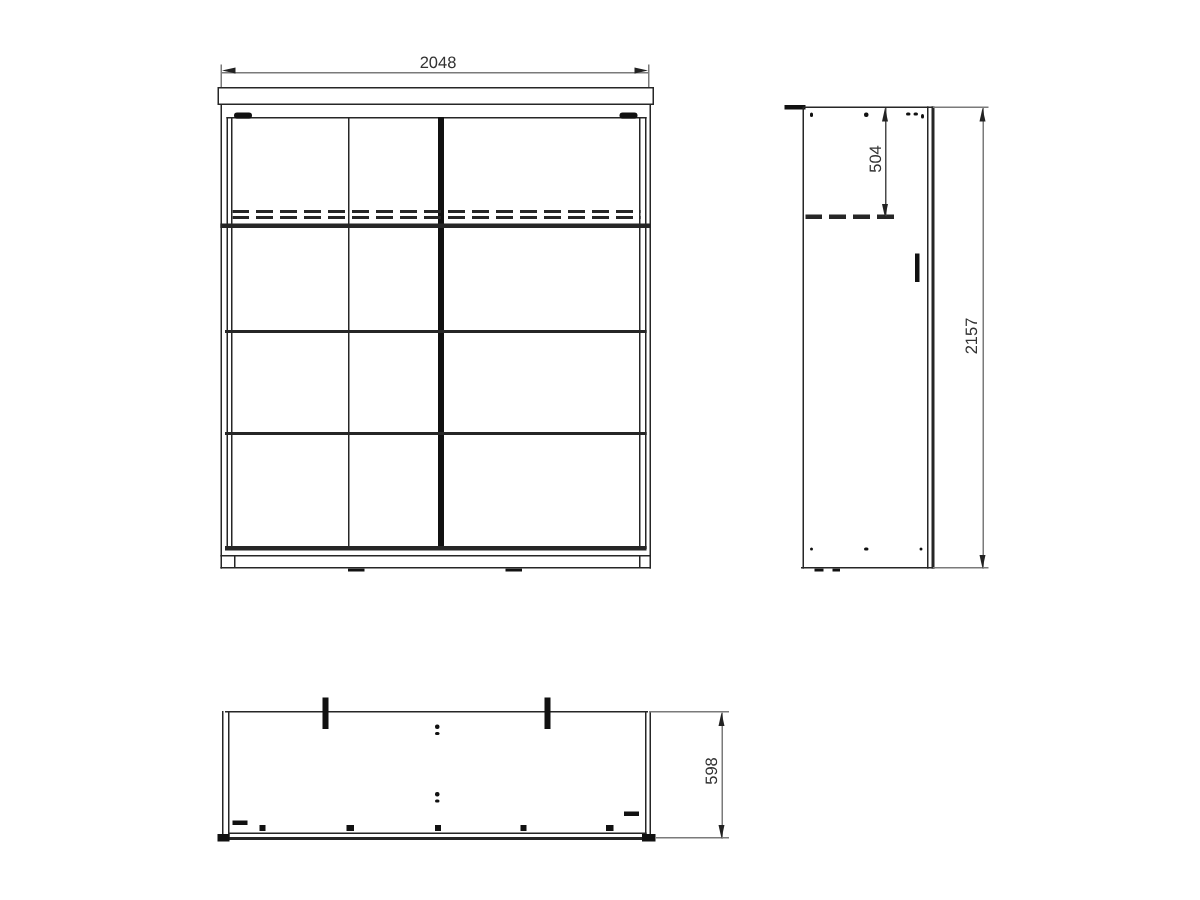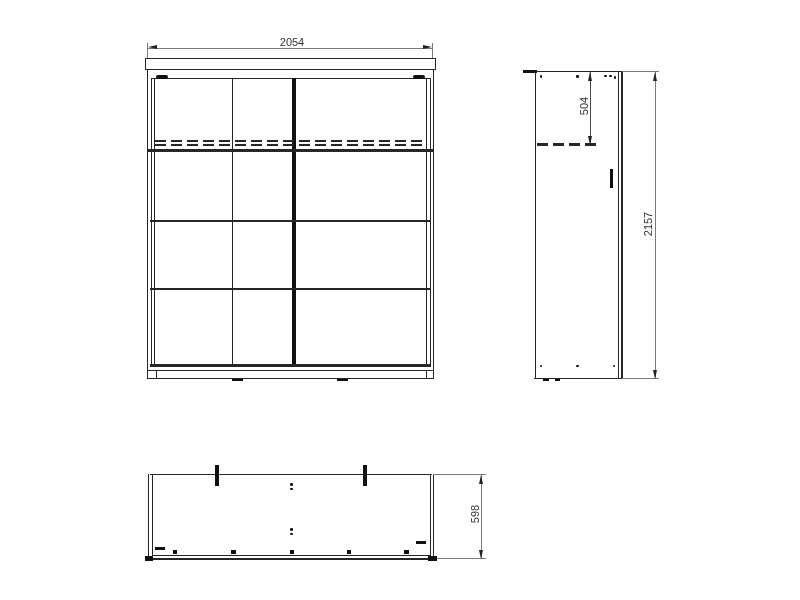--- a/index.html
+++ b/index.html
@@ -28,21 +28,21 @@
 
 <div id="sheet">
 
   <div>
 
     <div class="e gvl" style="left:147px;top:43px;height:15px;"></div>
     <div class="e gvl" style="left:432px;top:43px;height:15px;"></div>
     <div class="e ghl" style="left:148px;top:47.5px;width:284px;"></div>
     <div class="e ar ar-l" style="left:148px;top:45.4px;"></div>
     <div class="e ar ar-r" style="left:423px;top:45.4px;"></div>
-    <div class="e dim-label h-label" style="left:292px;top:48px;">2054</div>
+    <div class="e dim-label h-label" style="left:292px;top:48px;">2048</div>
 
     <div class="e" style="left:145px;top:58px;width:291px;height:12px;border:1.3px solid #262626;box-sizing:border-box;"></div>
 
     <div class="e vl" style="left:147px;top:70px;height:309px;"></div>
     <div class="e vl" style="left:432.5px;top:70px;height:309px;"></div>
     <div class="e hl" style="left:147px;top:369.5px;width:287px;"></div>
     <div class="e hl" style="left:147px;top:377.8px;width:287px;height:1.4px;"></div>
     <div class="e vl" style="left:155.5px;top:370px;height:8px;width:1px;"></div>
     <div class="e vl" style="left:425.5px;top:370px;height:8px;width:1px;"></div>
     <div class="e blk" style="left:231.5px;top:378.6px;width:11.5px;height:2.8px;"></div>

